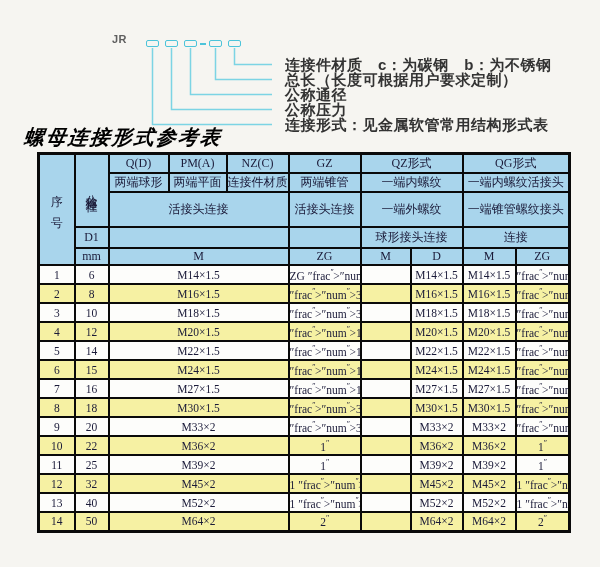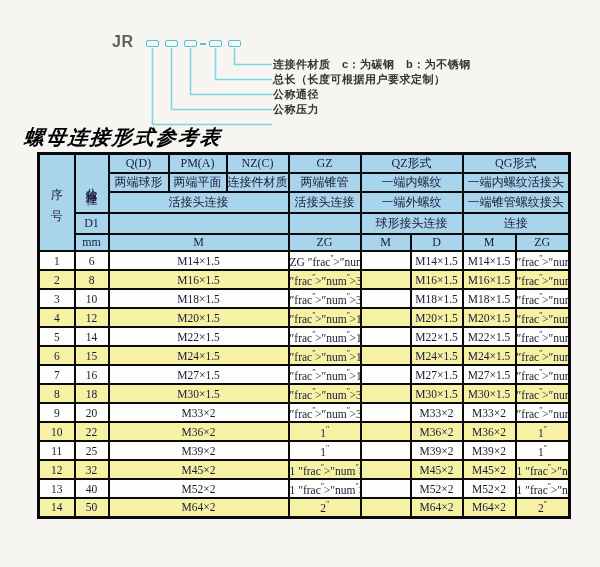--- a/index.html
+++ b/index.html
@@ -27,35 +27,35 @@
 
   
   .diagram-heading{
     position:absolute;left:124px;top:20px;
     font-size:13px;font-weight:bold;color:var(--label-text,#333);
     letter-spacing:1px;
   }
   .diagram-heading .star{color:var(--accent-cyan-dark,#2ebcd8);margin-right:2px;font-size:12px;}
   .code-prefix{
     position:absolute;left:112px;top:33px;
-    font-size:16px;font-weight:bold;color:var(--jr-gray,#5f5f5f);
+    font-size:11px;font-weight:bold;color:var(--jr-gray,#5f5f5f);
     font-family:"Liberation Sans", sans-serif;letter-spacing:0.5px;
   }
   .code-box{
     position:absolute;top:40px;width:13px;height:7px;
     border:1.5px solid var(--box-cyan,#4cc4da);border-radius:2px;background:transparent;
   }
   .code-dash{
     position:absolute;top:43px;width:6px;height:1.5px;
     background:var(--box-cyan,#4cc4da);
   }
   svg.connectors{position:absolute;left:0;top:0;pointer-events:none;}
   .diagram-label{
-    position:absolute;left:273px;height:15px;line-height:15px;
-    font-size:11px;font-weight:bold;color:var(--label-text,#333);
+    position:absolute;left:285px;height:15px;line-height:15px;
+    font-size:15px;font-weight:bold;color:var(--label-text,#333);
     white-space:nowrap;letter-spacing:0.5px;
   }
 
   
   .table-title{
     position:absolute;left:24px;top:124px;
     font-family:"Liberation Serif","DejaVu Serif",serif;
     font-size:20px;font-weight:bold;font-style:italic;
     color:#000;letter-spacing:2px;
     transform:skewX(-6deg);
@@ -72,21 +72,21 @@
   }
   table.ref td{
     border:2px solid var(--border-black,#0a0a0a);
     text-align:center;vertical-align:middle;
     padding:0;overflow:hidden;white-space:nowrap;
   }
   table.ref{border:3px solid var(--border-black,#0a0a0a);}
   thead td{background:var(--header-bg,#a9d5ec);font-size:12px;}
   thead tr:nth-child(1){height:17px;}
   thead tr:nth-child(2){height:16px;}
-  thead tr:nth-child(3){height:21px;}
+  thead tr:nth-child(3){height:35px;}
   thead tr:nth-child(4){height:21px;margin-left:44px;}
   thead tr:nth-child(5){height:15px;}
   tbody tr{height:19px;}
   tbody td{background:var(--row-bg,#fdfdfb);font-size:11.5px;}
   tbody tr.alt td{background:var(--row-alt-bg,#f6f1a3);}
   .vtext{
     writing-mode:vertical-rl;text-orientation:upright;
     display:inline-block;line-height:1;font-size:12px;
   }
   .vtext.seq{letter-spacing:1.9em;}
@@ -112,20 +112,21 @@
     <polyline points="215.5,48 215.5,79.5 272,79.5" fill="none" stroke="#7cd4e4" stroke-width="1.5"></polyline>
     <polyline points="190.5,48 190.5,94.5 272,94.5" fill="none" stroke="#7cd4e4" stroke-width="1.5"></polyline>
     <polyline points="171.5,48 171.5,109.5 272,109.5" fill="none" stroke="#7cd4e4" stroke-width="1.5"></polyline>
     <polyline points="152.5,48 152.5,124.5 272,124.5" fill="none" stroke="#7cd4e4" stroke-width="1.5"></polyline>
   </svg>
 
   <div class="diagram-label" style="top:57px">连接件材质　c：为碳钢　b：为不锈钢</div>
   <div class="diagram-label" style="top:72px">总长（长度可根据用户要求定制）</div>
   <div class="diagram-label" style="top:87px">公称通径</div>
   <div class="diagram-label" style="top:102px">公称压力</div>
+  <div class="diagram-label" style="top:117px">连接形式：见金属软管常用结构形式表</div>
 
   <div class="table-title">螺母连接形式参考表</div>
 
   <table class="ref">
     <colgroup>
       <col style="width:36px">
         <col style="width:34px">
       <col style="width:60px">
         <col style="width:58px">
         <col style="width:62px">

